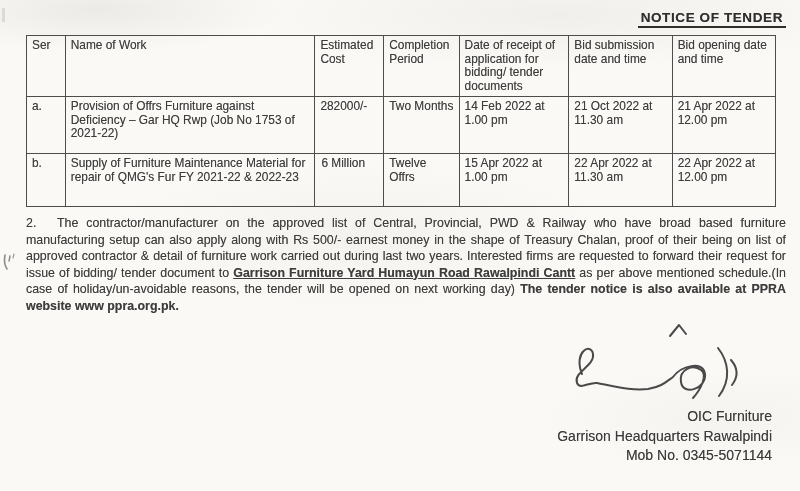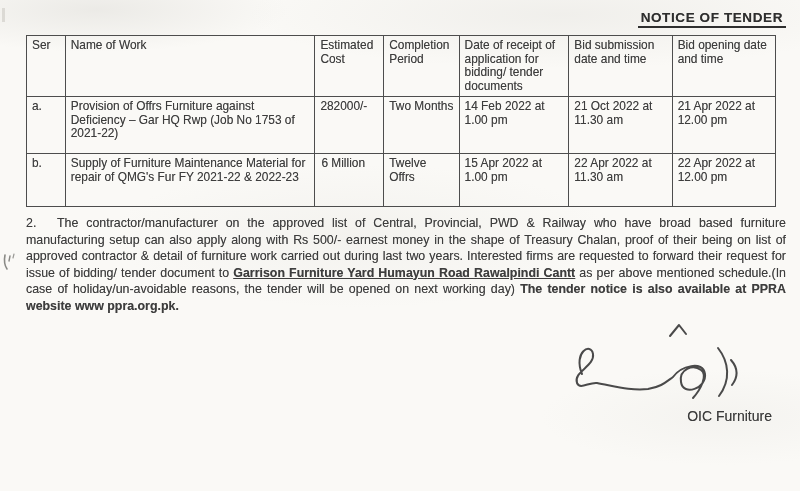--- a/index.html
+++ b/index.html
@@ -117,15 +117,17 @@
     <g stroke="#4a4a4a" stroke-width="2" fill="none" stroke-linecap="round" stroke-linejoin="round">
       <path d="M118,16 L127,5 L134,14"></path>
       <path d="M30,54 C21,32 39,22 41,34 C43,46 21,52 25,63 C28,70 37,62 45,63 C62,66 79,71 96,69 C109,67 114,62 121,57 C129,46 151,40 153,54 C155,68 131,77 129,62 C127,49 141,44 149,50 C156,55 149,69 141,78"></path>
       <path d="M166,28 C177,42 179,60 167,76"></path>
       <path d="M179,40 C186,48 186,57 180,65"></path>
     </g>
   </svg>
 
   <div class="footer soft">
     <div>OIC Furniture</div>
+    <div>Garrison Headquarters Rawalpindi</div>
+    <div>Mob No. 0345-5071144</div>
   </div>
 
 </div>
 
 </body></html>

